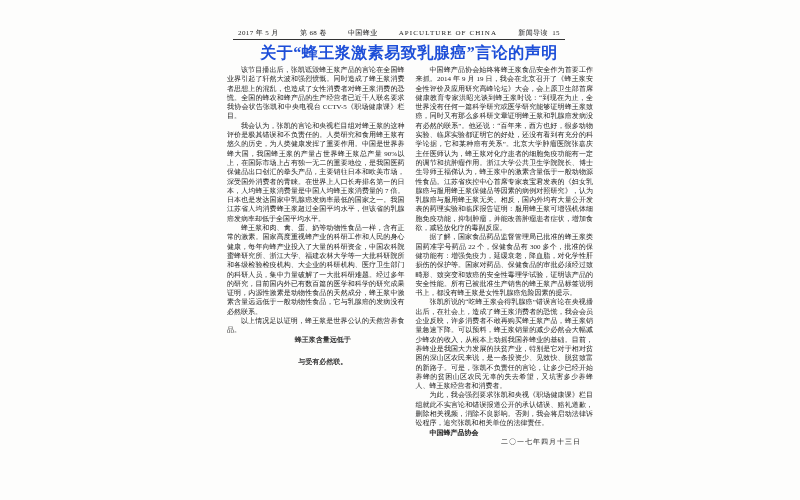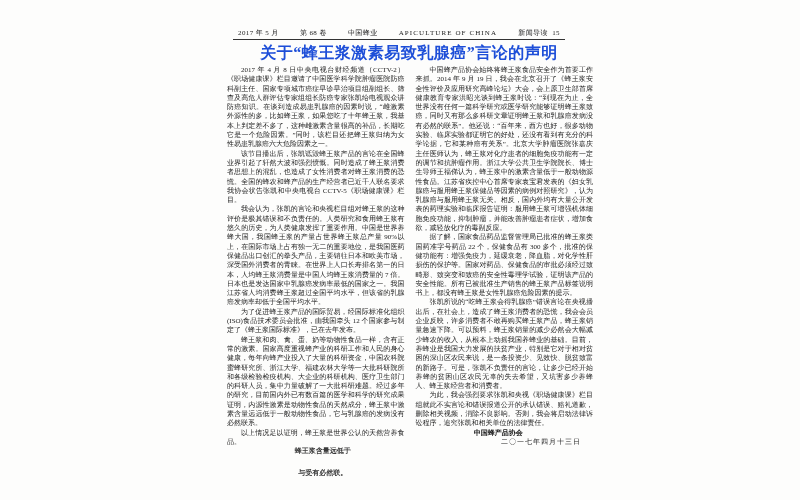--- a/index.html
+++ b/index.html
@@ -64,21 +64,21 @@
   .ghost{
     text-indent:0;
     text-align:center;
     font-weight:bold;
     color:#3a3a3a;
     margin-top:1px;
   }
   .ghost + .ghost{margin-top:13px;}
   .signature{
     text-indent:0;
-    text-align:center;
+    text-align:left;
     font-weight:bold;
     padding-right:26px;
     margin-top:2px;
   }
   .date-line{
     text-indent:0;
     text-align:right;
     padding-right:12px;
     letter-spacing:1px;
   }
@@ -98,24 +98,22 @@
       &nbsp;<span>15</span>
     </span>
   </div>
   <div class="head-rule"></div>
 
   <div class="article-title">关于“蜂王浆激素易致乳腺癌”言论的声明</div>
 
   <div class="body-wrap">
 
     <div class="col">
-      <p>2017 年 4 月 8 日中央电视台财经频道（CCTV-2）《职场健康课》栏目邀请了中国医学科学院肿瘤医院防癌科副主任、国家专项城市癌症早诊早治项目组副组长、筛查及高危人群评估专家组组长防癌专家张凯给电视观众讲防癌知识。在谈到造成易患乳腺癌的因素时说，“雌激素外源性的多，比如蜂王浆，如果您吃了十年蜂王浆，我基本上判定差不多了，这种雌激素含量很高的补品，长期吃它是一个危险因素。”同时，该栏目还把蜂王浆归纳为女性易患乳腺癌六大危险因素之一。</p>
       <p>该节目播出后，张凯诋毁蜂王浆产品的言论在全国蜂业界引起了轩然大波和强烈愤慨。同时造成了蜂王浆消费者思想上的混乱，也造成了女性消费者对蜂王浆消费的恐慌。全国的蜂农和蜂产品的生产经营者已近千人联名要求我协会状告张凯和中央电视台 CCTV-5《职场健康课》栏目。</p>
       <p>我会认为，张凯的言论和央视栏目组对蜂王浆的这种评价是极其错误和不负责任的。人类研究和食用蜂王浆有悠久的历史，为人类健康发挥了重要作用。中国是世界养蜂大国，我国蜂王浆的产量占世界蜂王浆总产量 90%以上，在国际市场上占有独一无二的重要地位，是我国医药保健品出口创汇的拳头产品，主要销往日本和欧美市场，深受国外消费者的青睐。在世界上人口长寿排名第一的日本，人均蜂王浆消费量是中国人均蜂王浆消费量的 7 倍。日本也是发达国家中乳腺癌发病率最低的国家之一。我国江苏省人均消费蜂王浆超过全国平均水平，但该省的乳腺癌发病率却低于全国平均水平。</p>
-      <p>为了促进蜂王浆产品的国际贸易，经国际标准化组织(ISO)食品技术委员会批准，由我国牵头 12 个国家参与制定了《蜂王浆国际标准》，已在去年发布。</p>
       <p>蜂王浆和肉、禽、蛋、奶等动物性食品一样，含有正常的激素。国家高度重视蜂产业的科研工作和人民的身心健康，每年向蜂产业投入了大量的科研资金，中国农科院蜜蜂研究所、浙江大学、福建农林大学等一大批科研院所和各级检验检疫机构、大企业的科研机构、医疗卫生部门的科研人员，集中力量破解了一大批科研难题。经过多年的研究，目前国内外已有数百篇的医学和科学的研究成果证明，内源性激素是动物性食品的天然成分，蜂王浆中激素含量远远低于一般动物性食品，它与乳腺癌的发病没有必然联系。</p>
       <p>以上情况足以证明，蜂王浆是世界公认的天然营养食品。</p>
       <p class="ghost">蜂王浆含量远低于</p>
       <p class="ghost">与受有必然联。</p>
     </div>
 
     <div class="col">
       <p>中国蜂产品协会始终将蜂王浆食品安全作为首要工作来抓。2014 年 9 月 19 日，我会在北京召开了《蜂王浆安全性评价及应用研究高峰论坛》大会，会上原卫生部首席健康教育专家洪昭光谈到蜂王浆时说：“到现在为止，全世界没有任何一篇科学研究或医学研究能够证明蜂王浆致癌，同时又有那么多科研文章证明蜂王浆和乳腺癌发病没有必然的联系”。他还说：“百年来，西方也好，很多动物实验、临床实验都证明它的好处，还没有看到有充分的科学论据，它和某种癌有关系”。北京大学肿瘤医院张嘉庆主任医师认为，蜂王浆对化疗患者的细胞免疫功能有一定的调节和抗肿瘤作用。浙江大学公共卫生学院院长、博士生导师王福俤认为，蜂王浆中的激素含量低于一般动物源性食品。江苏省疾控中心首席专家袁宝君发表的《妇女乳腺癌与服用蜂王浆保健品等因素的病例对照研究》，认为乳腺癌与服用蜂王浆无关。相反，国内外均有大量公开发表的药理实验和临床报告证明：服用蜂王浆可增强机体细胞免疫功能，抑制肿瘤，并能改善肿瘤患者症状，增加食欲，减轻放化疗的毒副反应。</p>
       <p>据了解，国家食品药品监督管理局已批准的蜂王浆类国药准字号药品 22 个，保健食品有 300 多个，批准的保健功能有：增强免疫力，延缓衰老，降血脂，对化学性肝损伤的保护等。国家对药品、保健食品的审批必须经过致畸形、致突变和致癌的安全性毒理学试验，证明该产品的安全性能。所有已被批准生产销售的蜂王浆产品标签说明书上，都没有蜂王浆是女性乳腺癌危险因素的提示。</p>
       <p>张凯所说的“吃蜂王浆会得乳腺癌”错误言论在央视播出后，在社会上，造成了蜂王浆消费者的恐慌，我会会员企业反映，许多消费者不敢再购买蜂王浆产品，蜂王浆销量急速下降。可以预料，蜂王浆销量的减少必然会大幅减少蜂农的收入，从根本上动摇我国养蜂业的基础。目前，养蜂业是我国大力发展的扶贫产业，特别是它对于相对贫困的深山区农民来说，是一条投资少、见效快、脱贫致富的新路子。可是，张凯不负责任的言论，让多少已经开始养蜂的贫困山区农民无辜的失去希望，又坑害多少养蜂人、蜂王浆经营者和消费者。</p>

